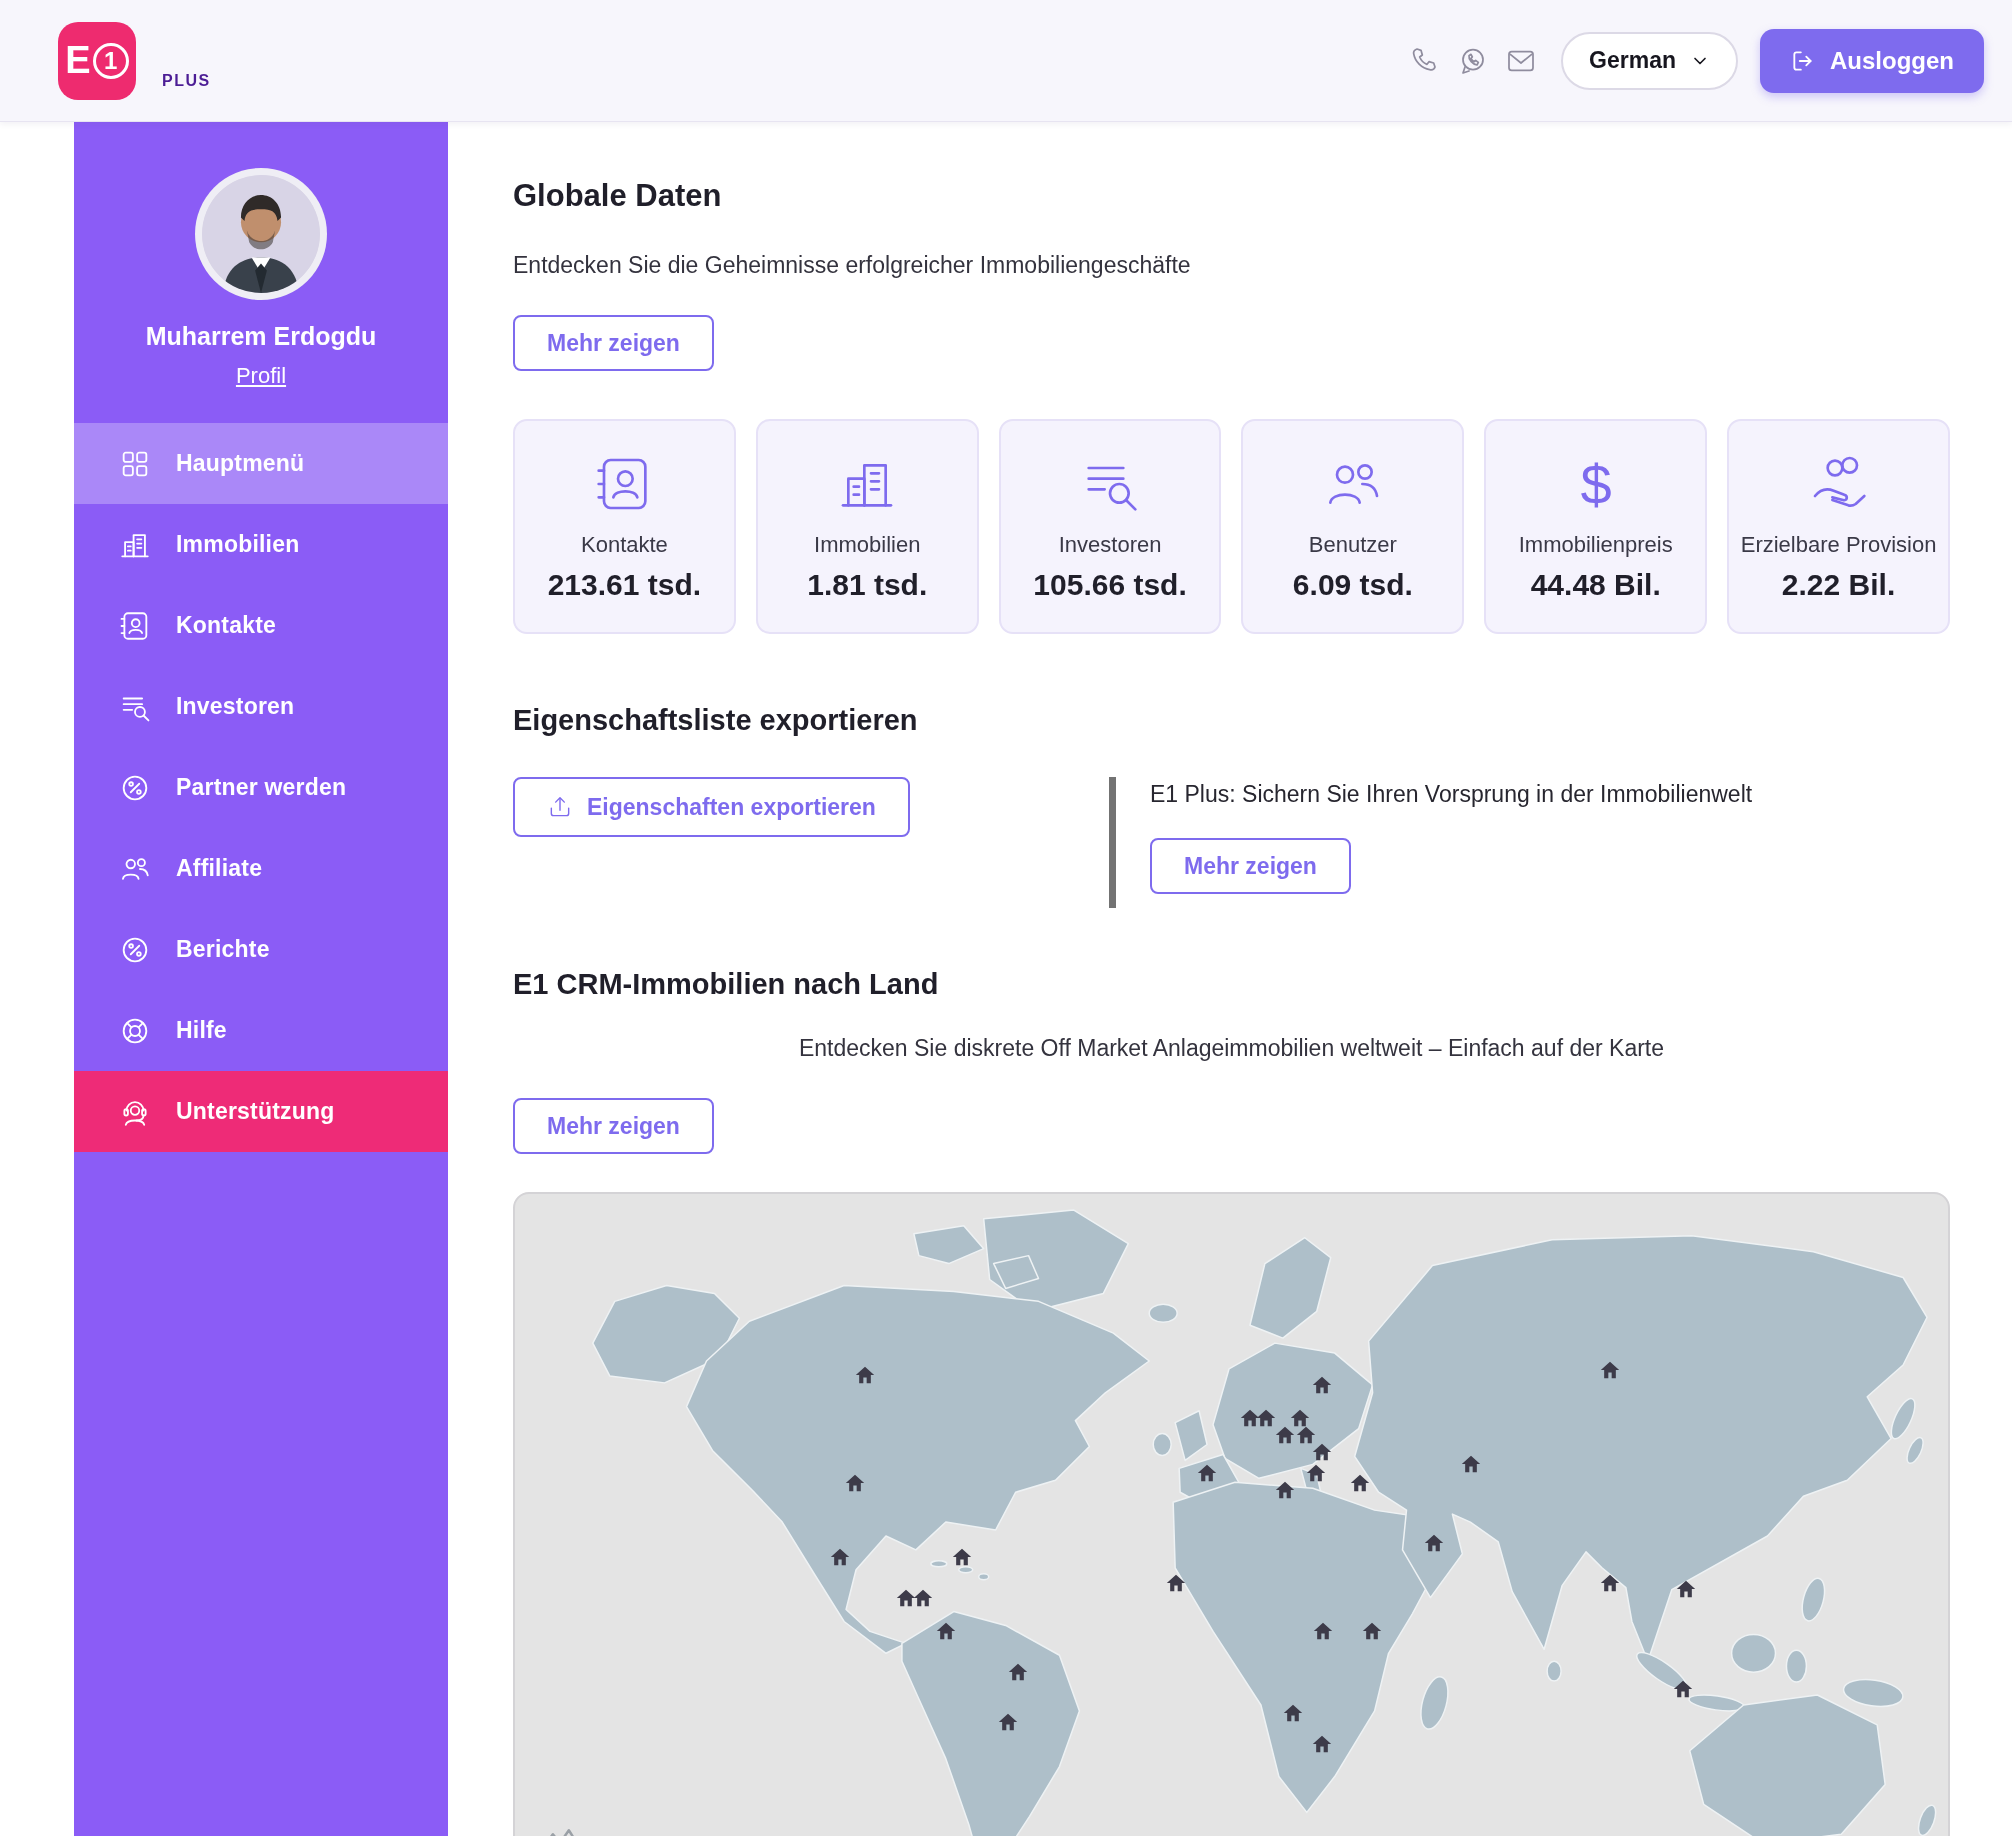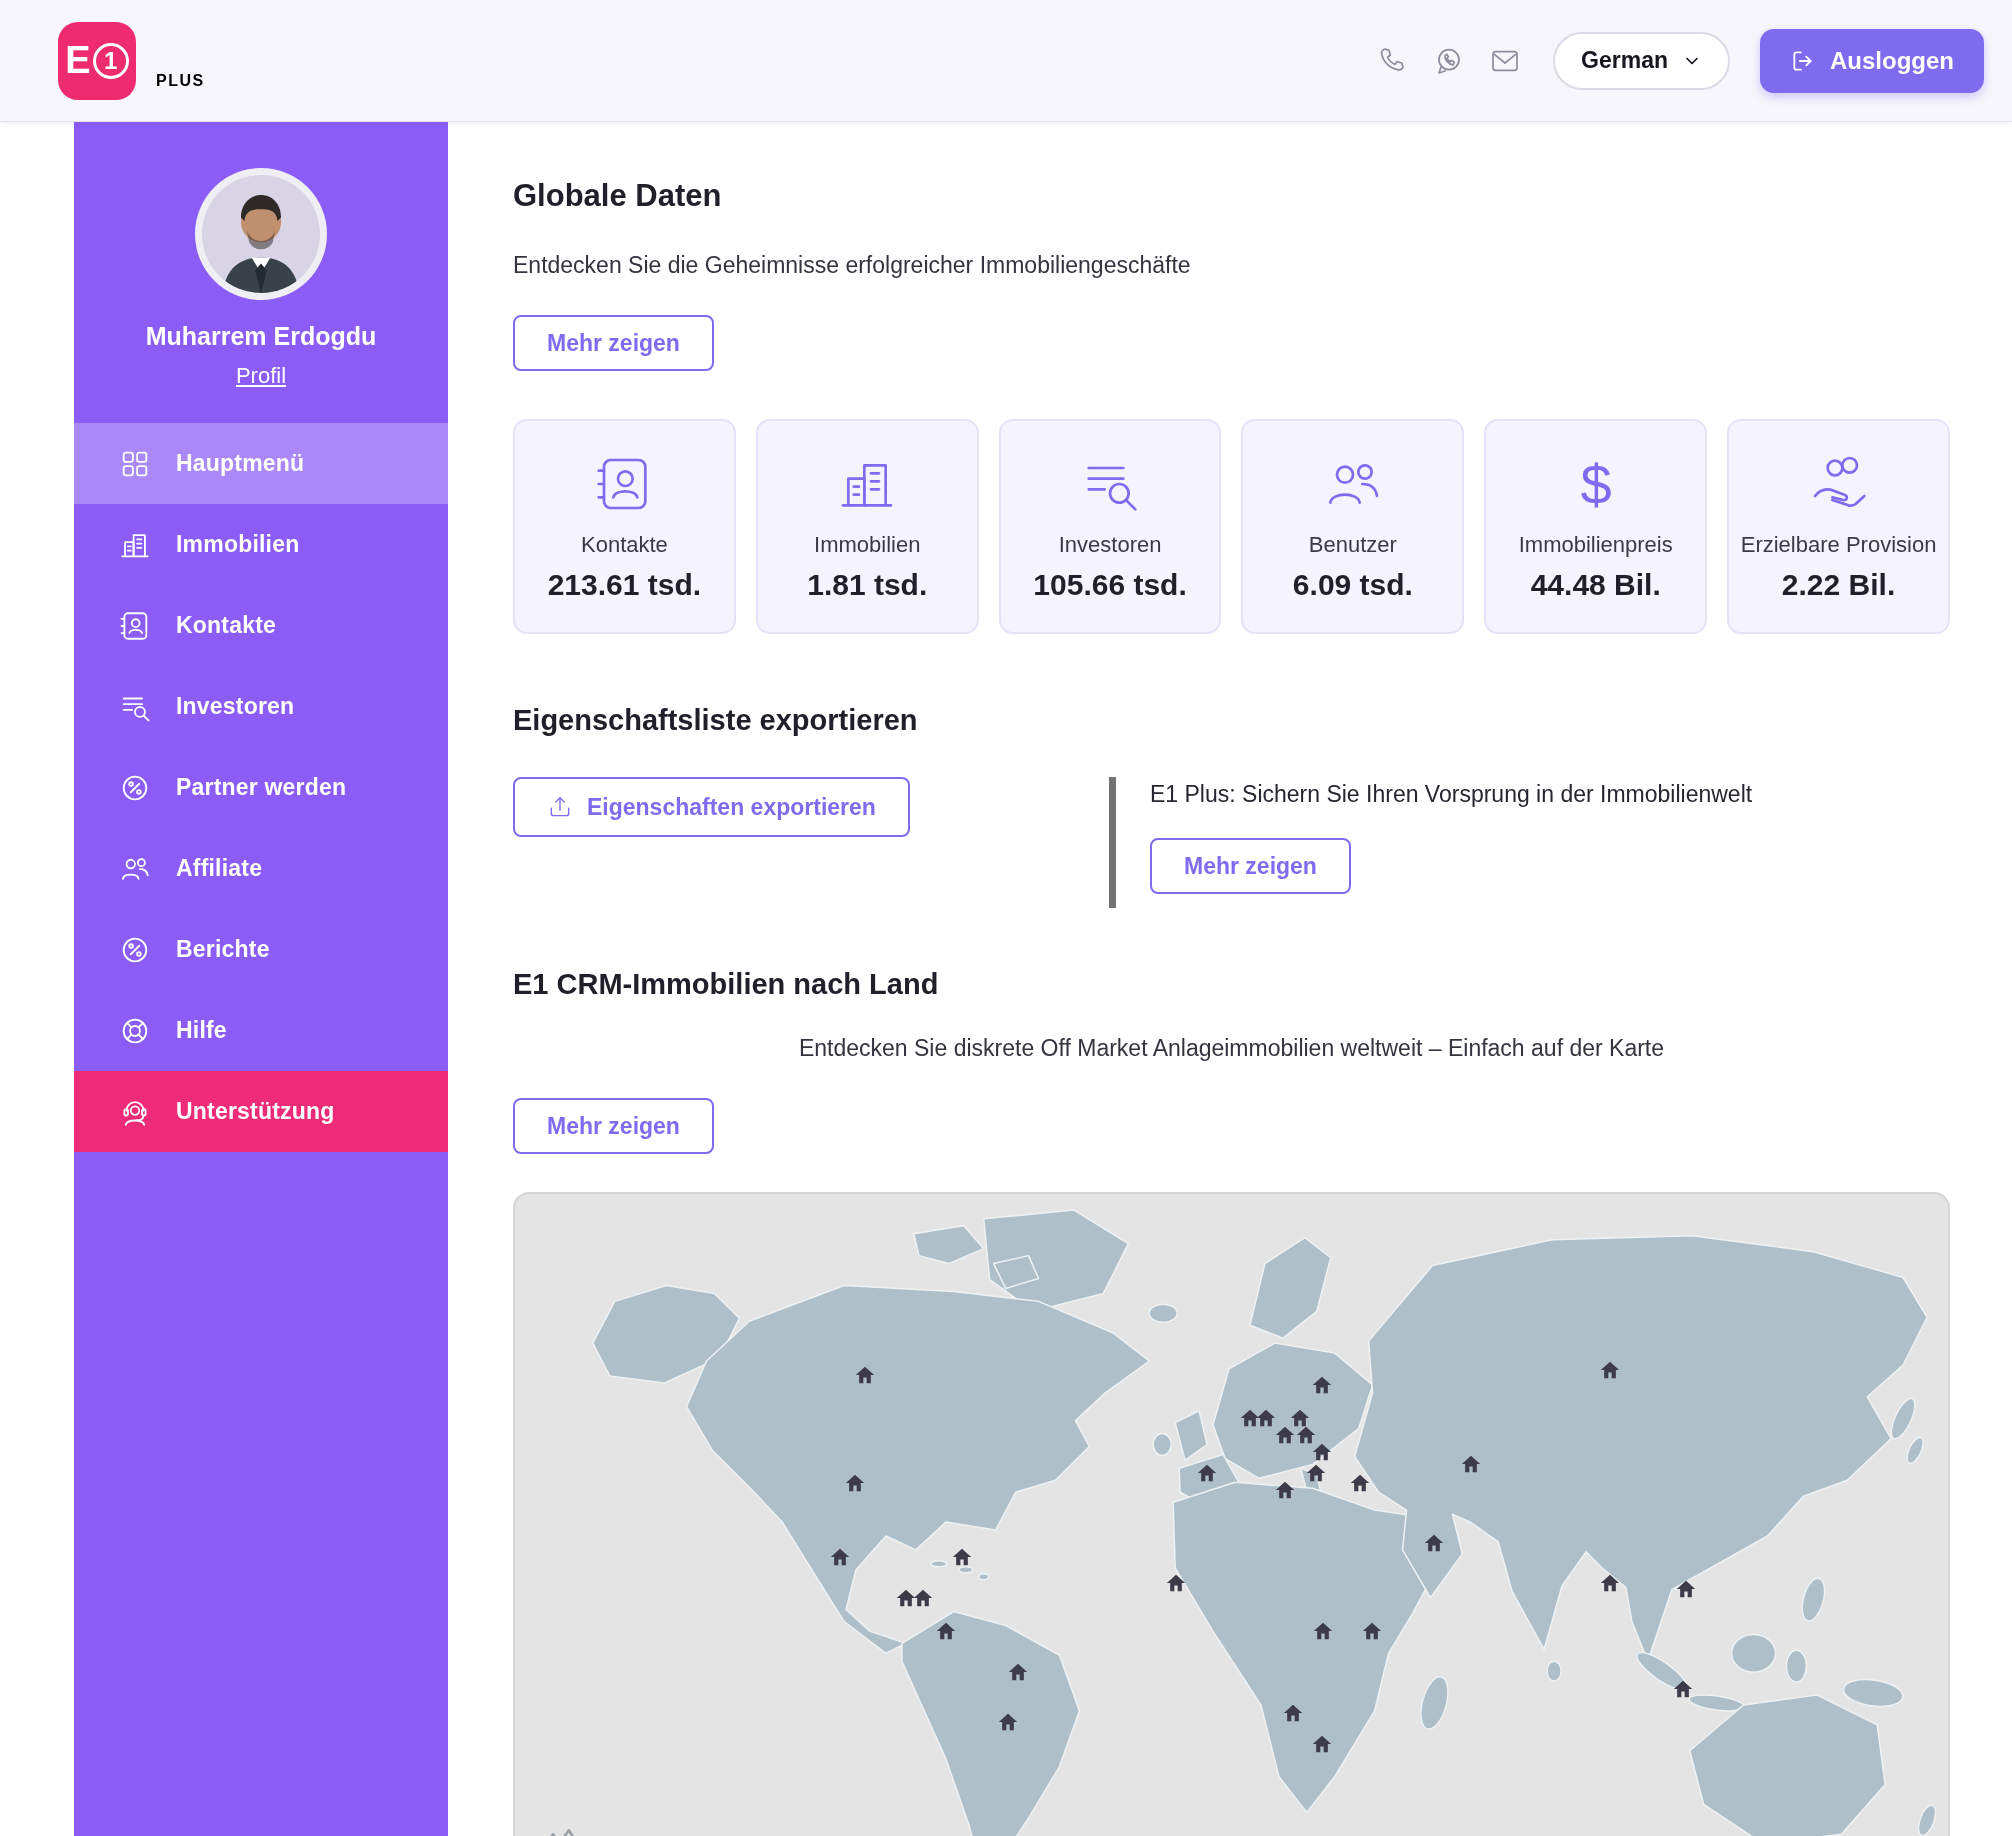--- a/index.html
+++ b/index.html
@@ -25,22 +25,22 @@
     width: 78px; height: 78px; background: #ee2b6f;
     border-radius: 20px; display: flex; align-items: center; justify-content: center;
     color: #fff; font-weight: bold;
   }
   .logo-box .le { font-size: 38px; }
   .logo-box .lo {
     width: 36px; height: 36px; border: 3px solid #fff; border-radius: 50%;
     display: inline-flex; align-items: center; justify-content: center;
     font-size: 24px; margin-left: 2px;
   }
-  .logo-sub { color: #000000; font-size: 16px; letter-spacing: 1.5px; margin: 0 0 10px 20px; font-weight: bold; }
-  .header-right { margin-left: auto; display: flex; align-items: center; gap: 24px; justify-content: center; }
+  .logo-sub { color: #4c1d95; font-size: 16px; letter-spacing: 1.5px; margin: 0 0 10px 26px; font-weight: bold; }
+  .header-right { margin-left: auto; display: flex; align-items: center; gap: 16px; justify-content: center; }
   .hicon { color: #8f8c9e; width: 32px; height: 32px; cursor: pointer; }
   .lang-pill {
     height: 58px; border: 2px solid #dcd9e6; background: #fff; border-radius: 29px;
     display: flex; align-items: center; gap: 14px; padding: 0 26px;
     font-size: 23px; font-weight: bold; color: #17161f; cursor: pointer; margin-left: 8px;
   }
   .lang-pill .chev { width: 20px; height: 20px; color: #17161f; }
   .logout-btn {
     height: 64px; background: #7e6bee; border: none; border-radius: 14px;
     color: #fff; font-size: 24px; font-weight: bold; font-family: inherit;

